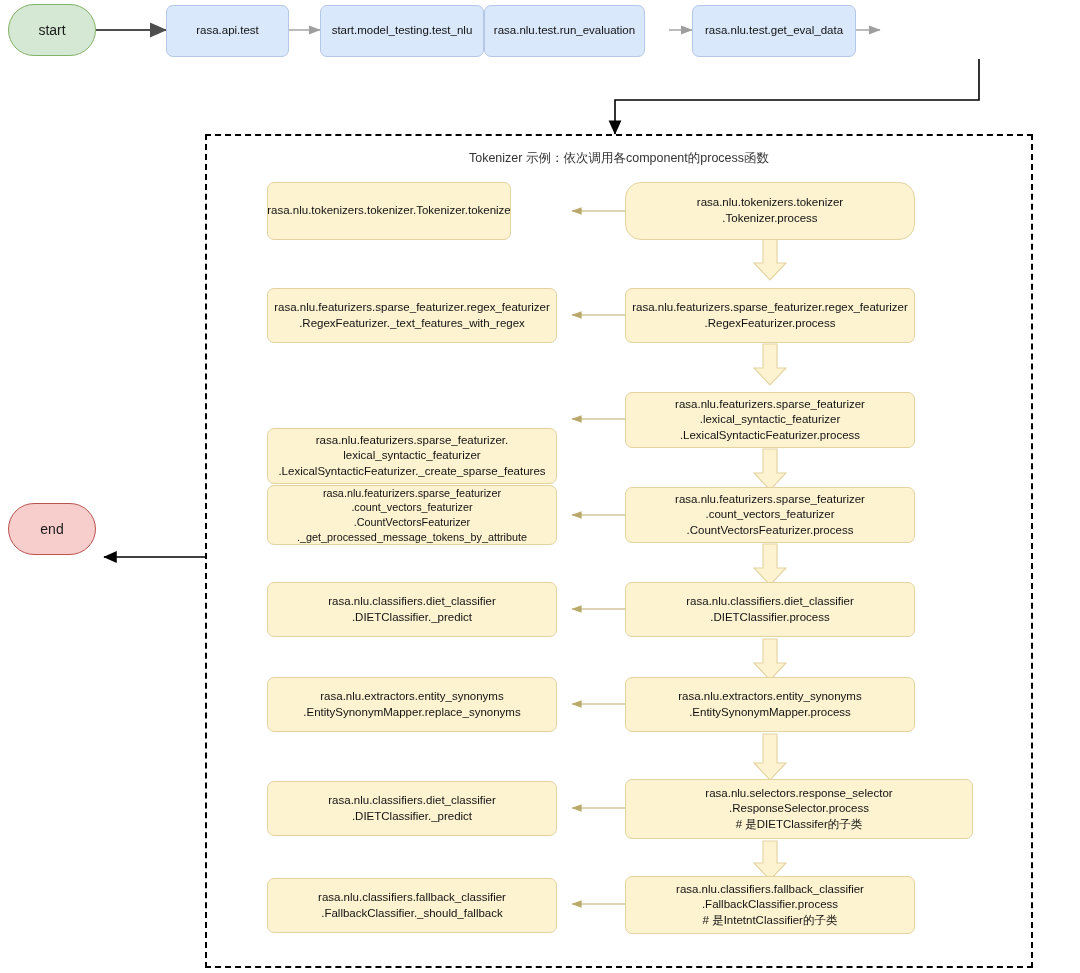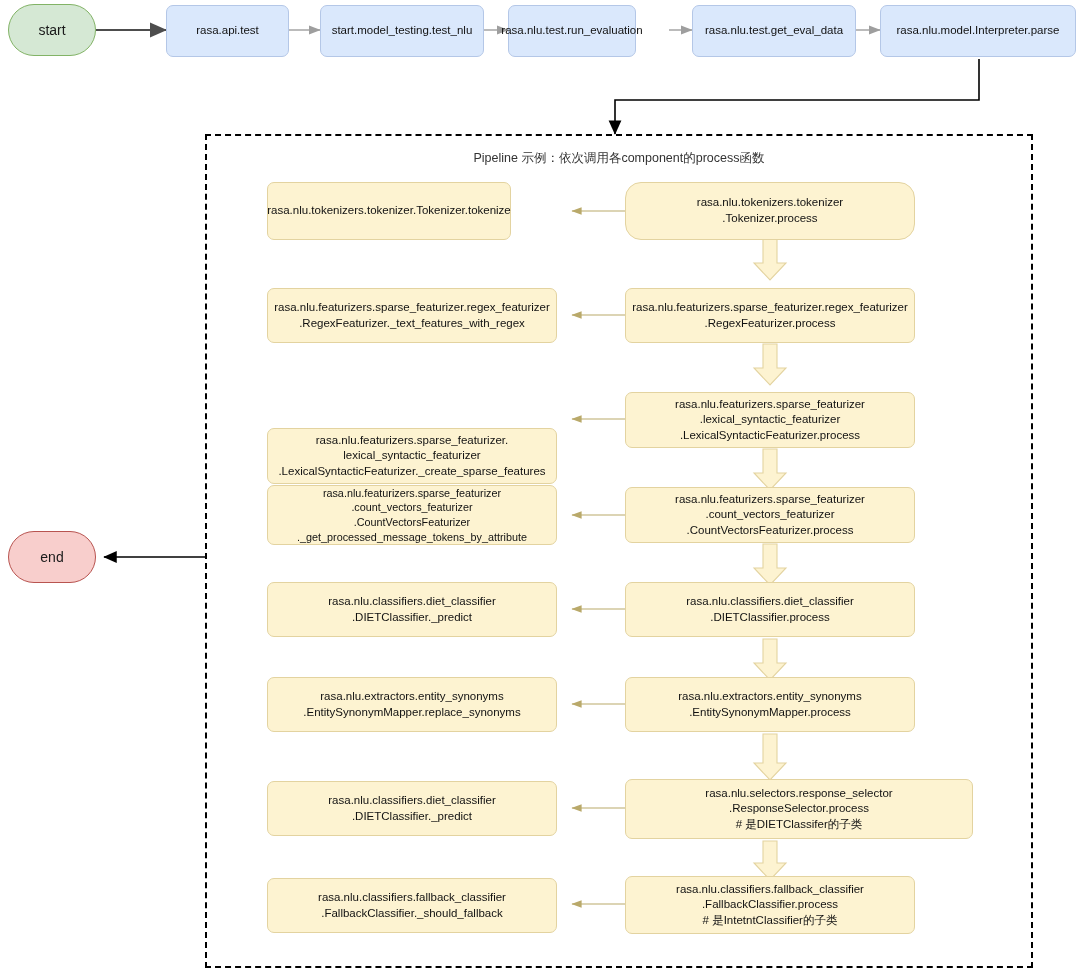--- a/index.html
+++ b/index.html
@@ -133,42 +133,39 @@
       <line x1="625" y1="704" x2="572" y2="704" marker-end="url(#arrowTan)"></line>
       <line x1="625" y1="808" x2="572" y2="808" marker-end="url(#arrowTan)"></line>
       <line x1="625" y1="904" x2="572" y2="904" marker-end="url(#arrowTan)"></line>
     </g>
   </svg>
 
   <div class="node term start" style="left:8px; top:4px; width:88px; height:52px;">
     <span>start</span>
   </div>
 
-  <div class="node term end" style="left:8px; top:531px; width:88px; height:52px;">
+  <div class="node term end" style="left:8px; top:503px; width:88px; height:52px;">
     <span>end</span>
   </div>
 
   <div class="node blue" style="left:166px; top:5px; width:123px; height:52px;">
     <span>rasa.api.test</span>
   </div>
   <div class="node blue" style="left:320px; top:5px; width:164px; height:52px;">
     <span>start.model_testing.test_nlu</span>
   </div>
-  <div class="node blue" style="left:508px; top:5px; width:128px; height:52px;">
+  <div class="node blue" style="left:484px; top:5px; width:161px; height:52px;">
     <span>rasa.nlu.test.run_evaluation</span>
   </div>
   <div class="node blue" style="left:692px; top:5px; width:164px; height:52px;">
     <span>rasa.nlu.test.get_eval_data</span>
   </div>
-  <div class="node blue" style="left:880px; top:5px; width:196px; height:52px;">
-    <span>rasa.nlu.model.Interpreter.parse</span>
-  </div>
 
   <div class="pipeline-frame" style="left:205px; top:134px; width:828px; height:834px;"></div>
-  <div class="pipeline-title" style="left:205px; top:150px; width:828px;">Pipeline 示例：依次调用各component的process函数</div>
+  <div class="pipeline-title" style="left:205px; top:150px; width:828px;">Tokenizer 示例：依次调用各component的process函数</div>
 
   <div class="node yellow" style="left:625px; top:182px; width:290px; height:58px;border-radius:16px;">
     <span>rasa.nlu.tokenizers.tokenizer
 .Tokenizer.process</span>
   </div>
   <div class="node yellow" style="left:267px; top:182px; width:244px; height:58px;">
     <span>rasa.nlu.tokenizers.tokenizer.Tokenizer.tokenize</span>
   </div>
 
   <div class="node yellow" style="left:625px; top:288px; width:290px; height:55px;">

